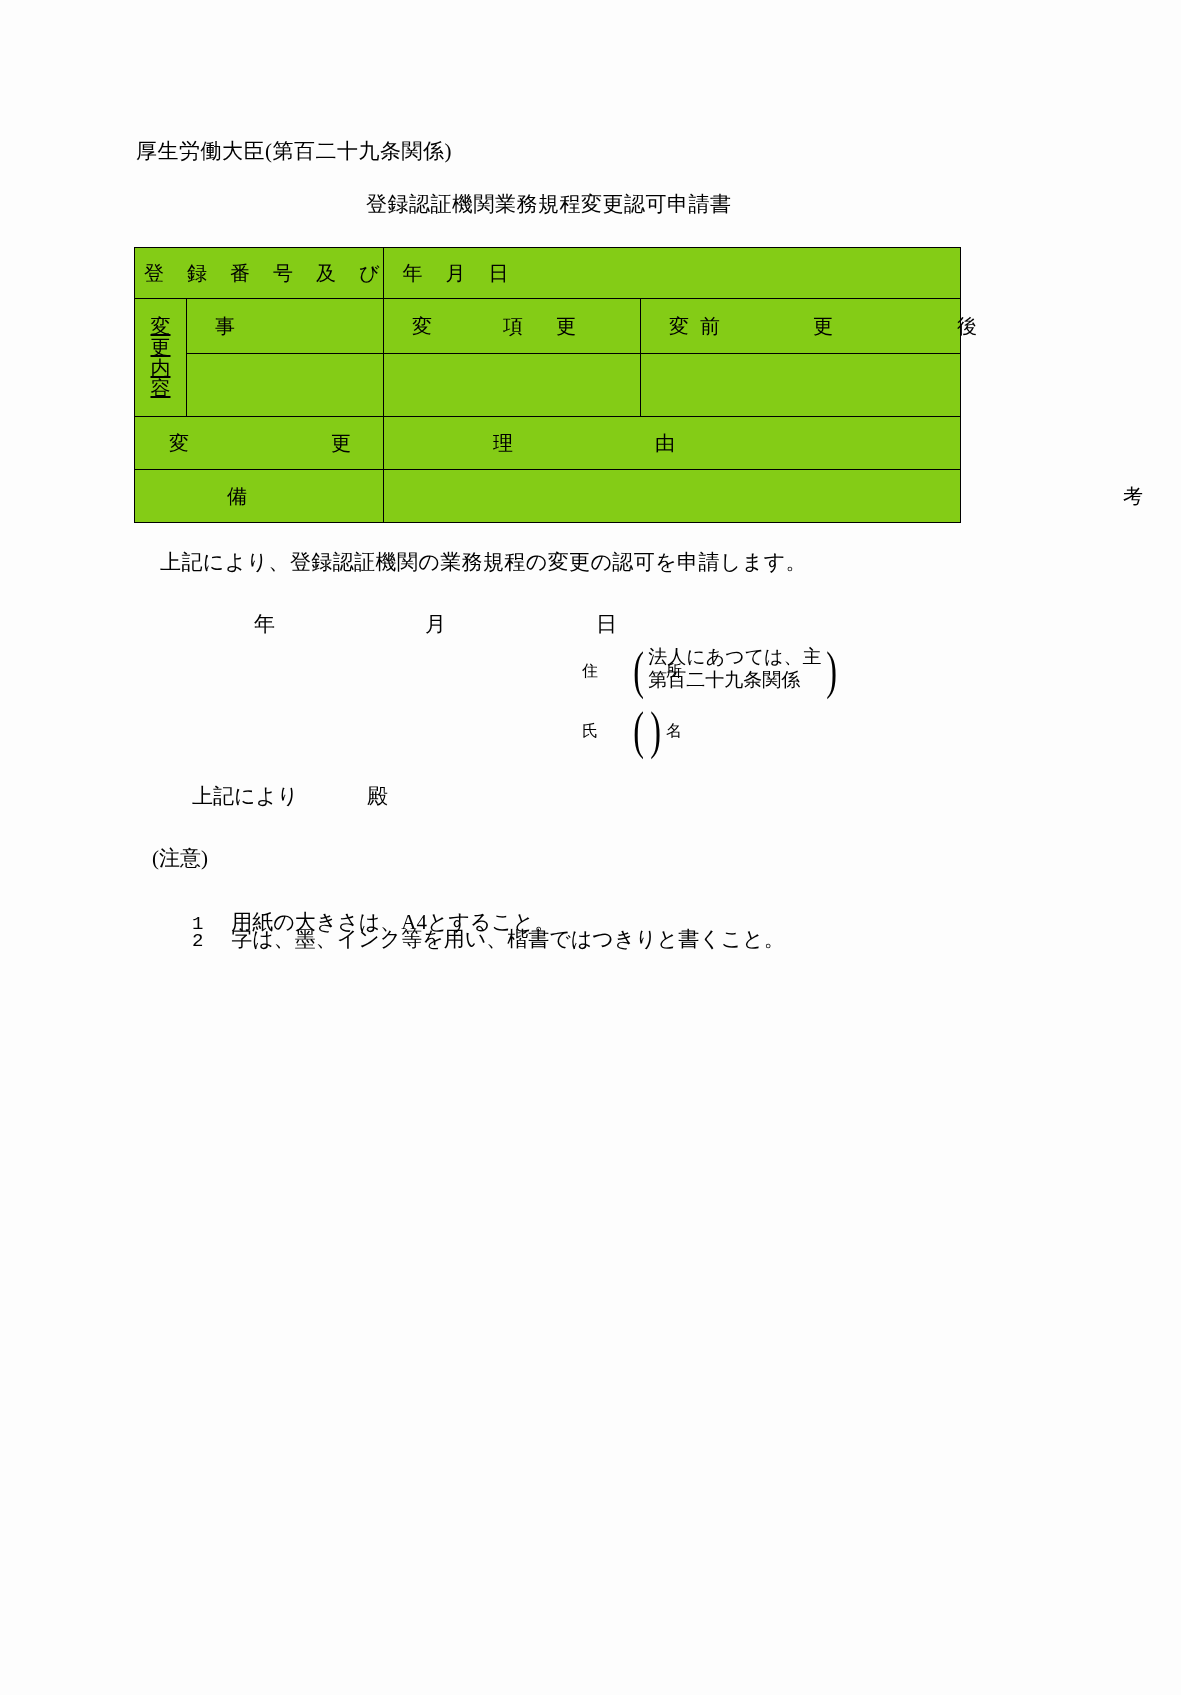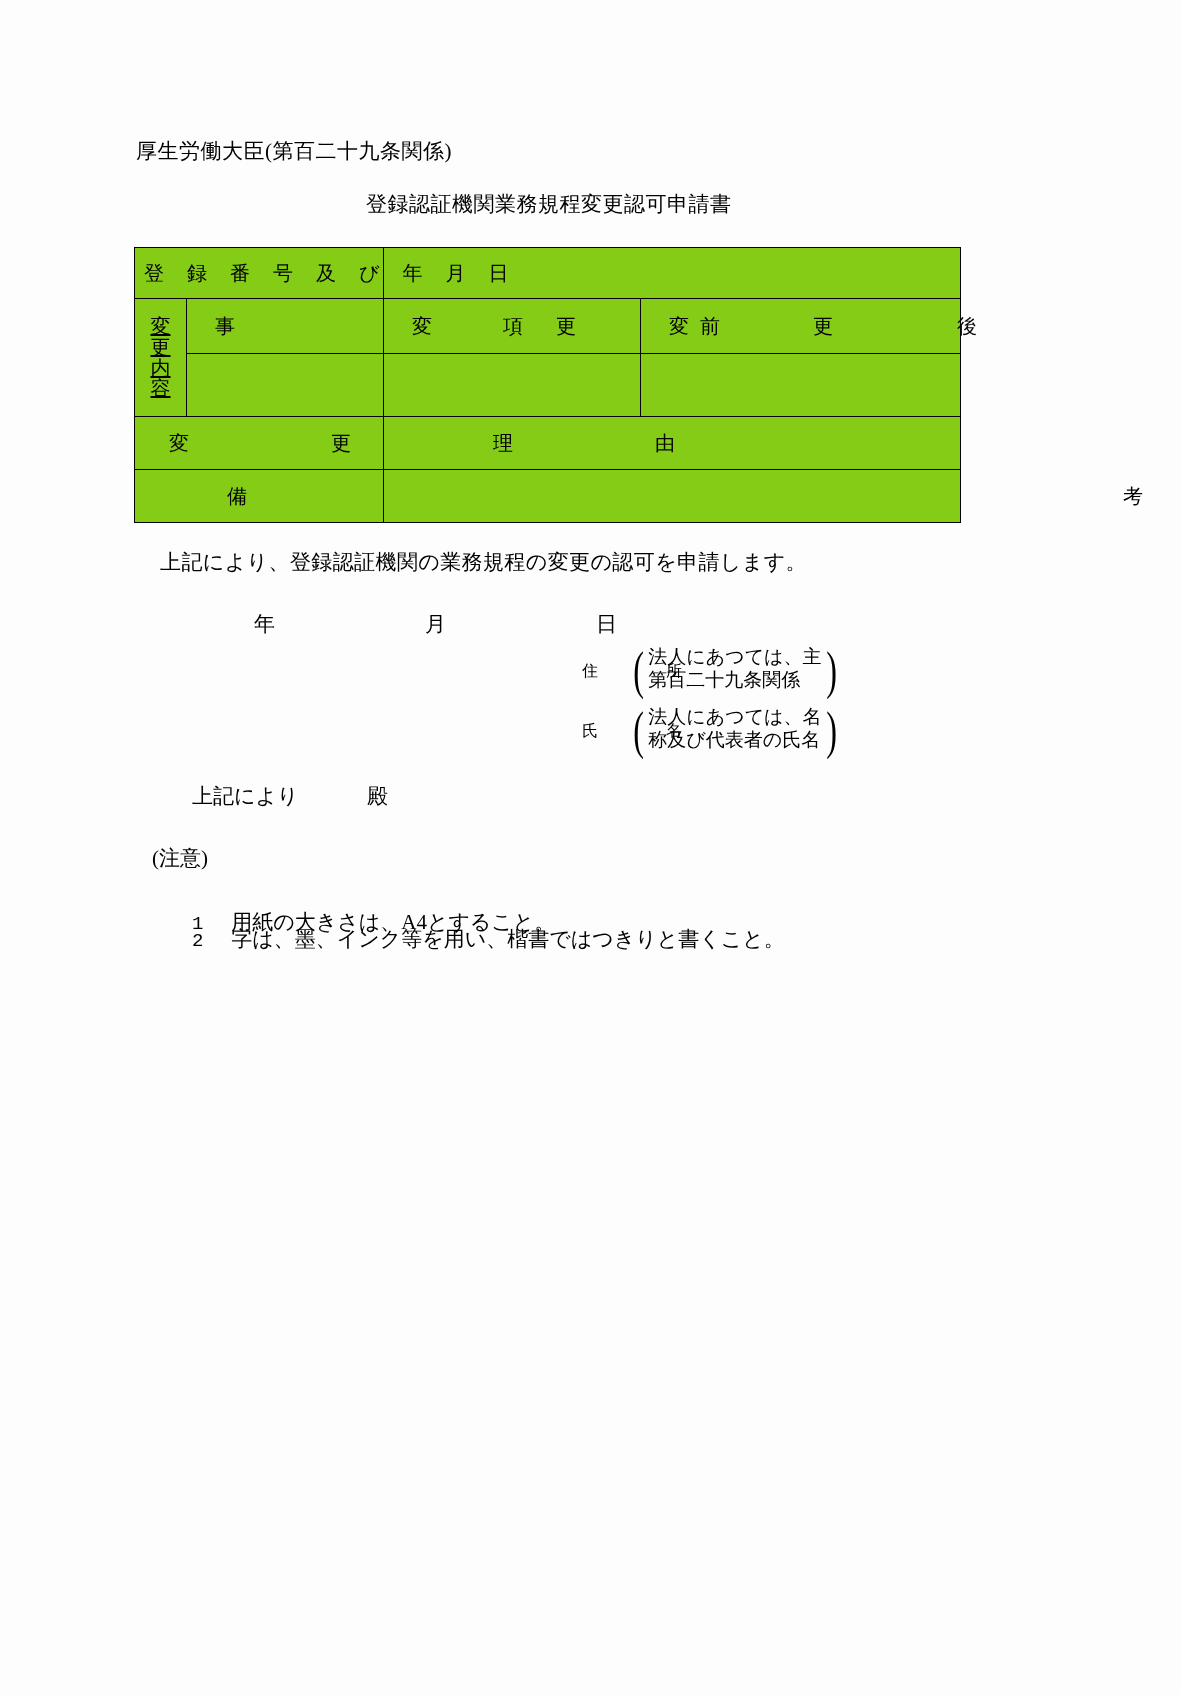--- a/index.html
+++ b/index.html
@@ -295,24 +295,20 @@
         <div class="paren-mark">)</div>
       </div>
     </div>
 
     <div class="sig-row">
       <div class="sig-key">
         <span class="sp">氏　名</span>
       </div>
       <div class="paren">
         <div class="paren-mark">(</div>
-        <div class="paren-inner">
-          <span>法人にあつては、名</span>
-          <span>称及び代表者の氏名</span>
-        </div>
         <div class="paren-mark">)</div>
       </div>
     </div>
 
   </div>
 
   <div class="addressee">
     <span>上記により</span>
     <span class="gap"></span>
     <span>殿</span>

